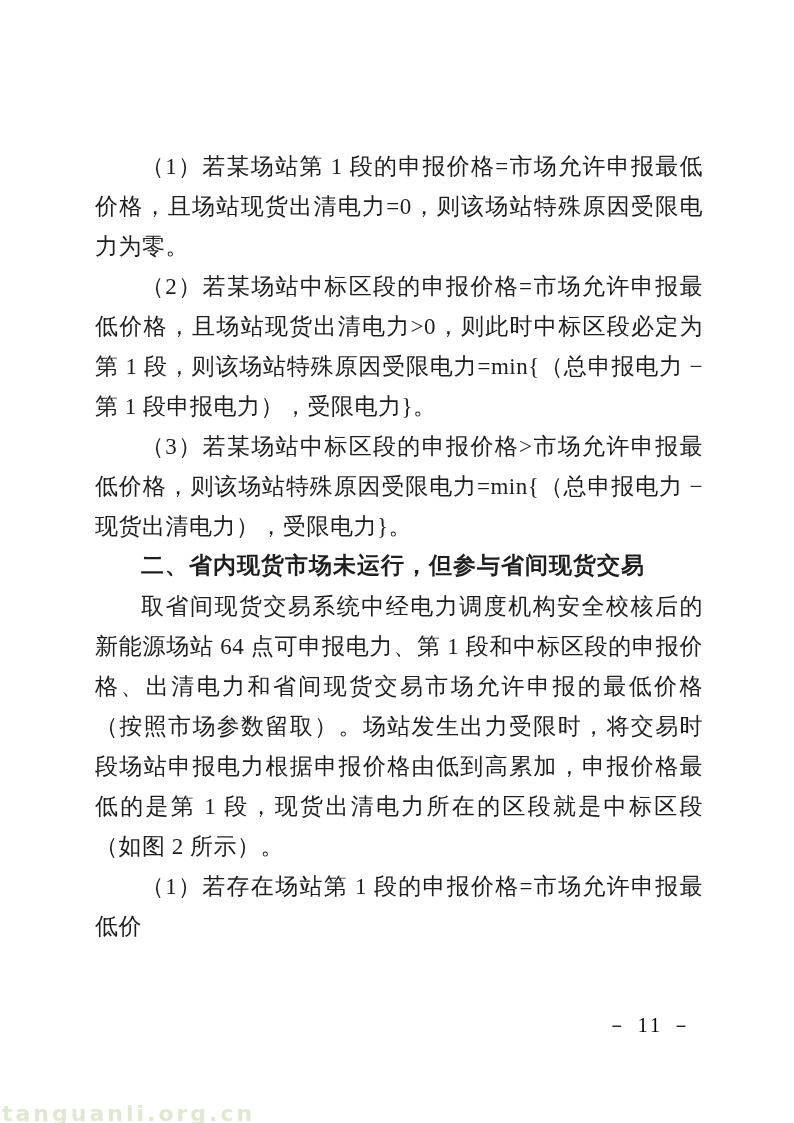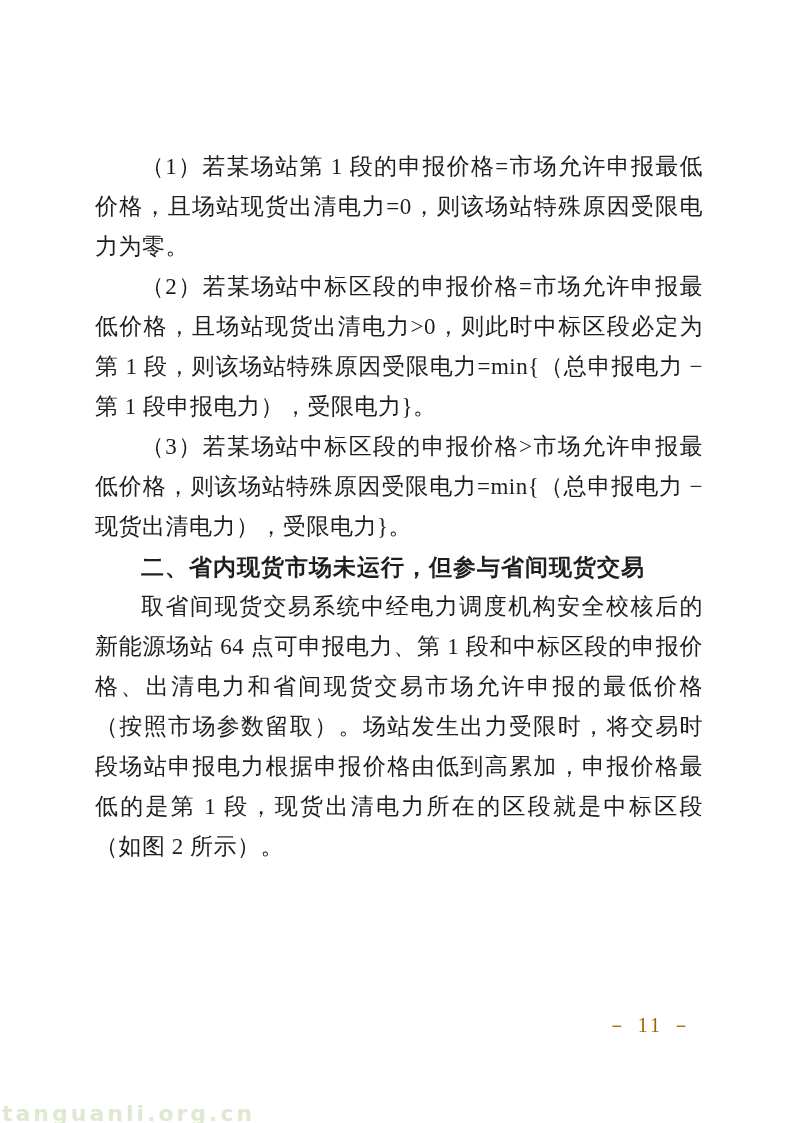--- a/index.html
+++ b/index.html
@@ -26,33 +26,33 @@
     margin: 0;
     font-size: 23px;
     line-height: 40px;
     text-indent: 2em;
     text-align: justify;
     text-justify: inter-character;
     letter-spacing: 0.5px;
     color: #1e1e1e;
   }
   .body-text p.heading {
-    font-family: Liberation Sans, sans-serif;
+    font-family: Liberation Mono, monospace;
     font-weight: bold;
     font-size: 23px;
     letter-spacing: 1px;
     text-align: left;
   }
   .page-number {
     position: absolute;
     top: 1012px;
     right: 100px;
     font-size: 20px;
     letter-spacing: 3px;
-    color: #a16207;
+    color: #000000;
     font-family: "Liberation Serif", "DejaVu Serif", serif;
   }
   .watermark {
     position: absolute;
     left: 2px;
     top: 1101px;
     font-family: "DejaVu Sans", "Liberation Sans", sans-serif;
     font-weight: bold;
     font-size: 22px;
     letter-spacing: 3px;
@@ -64,19 +64,20 @@
 <body>
 
 <div class="page">
 
   <div class="body-text">
       <p class="body">（1）若某场站第 1 段的申报价格=市场允许申报最低价格，且场站现货出清电力=0，则该场站特殊原因受限电力为零。</p>
       <p class="body">（2）若某场站中标区段的申报价格=市场允许申报最低价格，且场站现货出清电力&gt;0，则此时中标区段必定为第 1 段，则该场站特殊原因受限电力=min{（总申报电力 − 第 1 段申报电力），受限电力}。</p>
       <p class="body">（3）若某场站中标区段的申报价格&gt;市场允许申报最低价格，则该场站特殊原因受限电力=min{（总申报电力 − 现货出清电力），受限电力}。</p>
       <p class="heading">二、省内现货市场未运行，但参与省间现货交易</p>
       <p class="body">取省间现货交易系统中经电力调度机构安全校核后的新能源场站 64 点可申报电力、第 1 段和中标区段的申报价格、出清电力和省间现货交易市场允许申报的最低价格（按照市场参数留取）。场站发生出力受限时，将交易时段场站申报电力根据申报价格由低到高累加，申报价格最低的是第 1 段，现货出清电力所在的区段就是中标区段（如图 2 所示）。</p>
+      <p class="body">（1）若存在场站第 1 段的申报价格=市场允许申报最低价</p>
     </div>
 
   <div class="page-number">－ 11 －</div>
 
   <div class="watermark" style="color: rgb(223, 233, 210);">tanguanli.org.cn</div>
 
 </div>
 
 </body></html>

